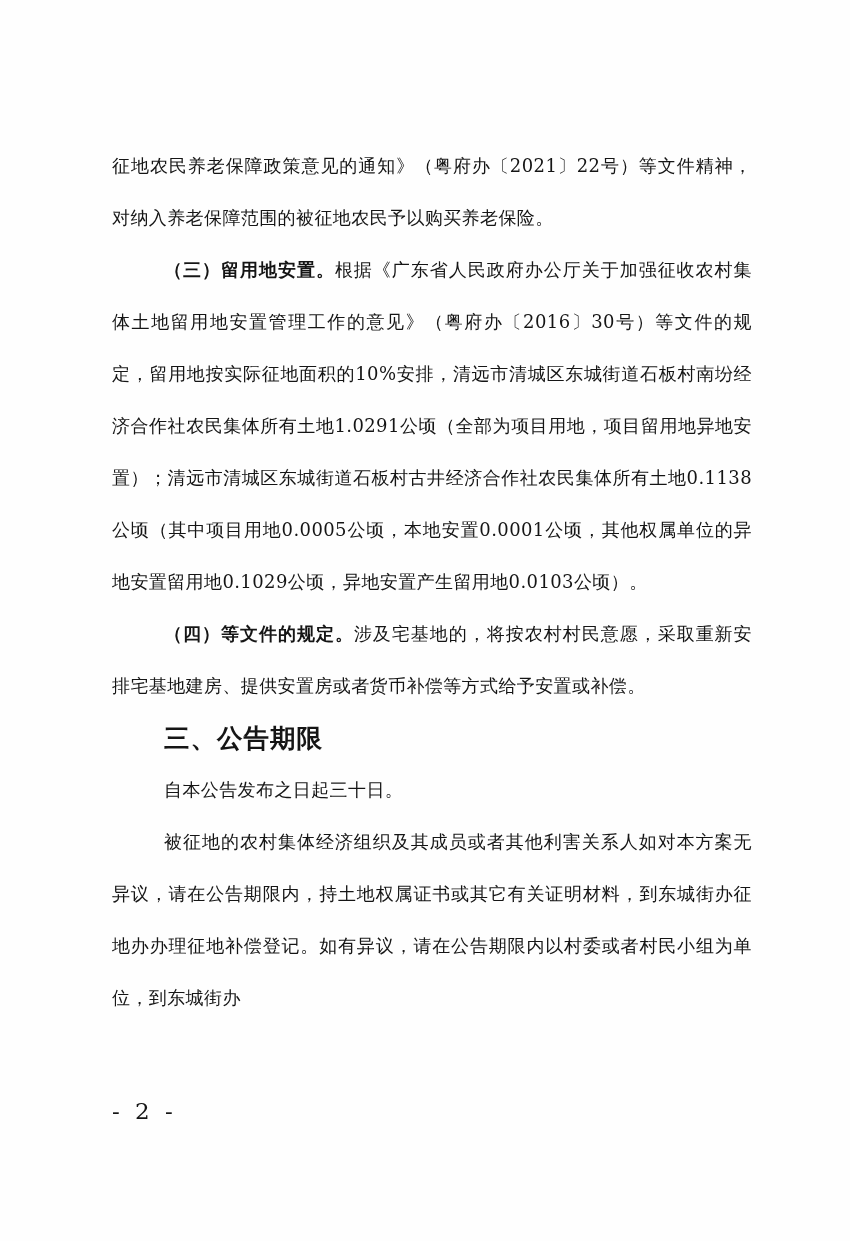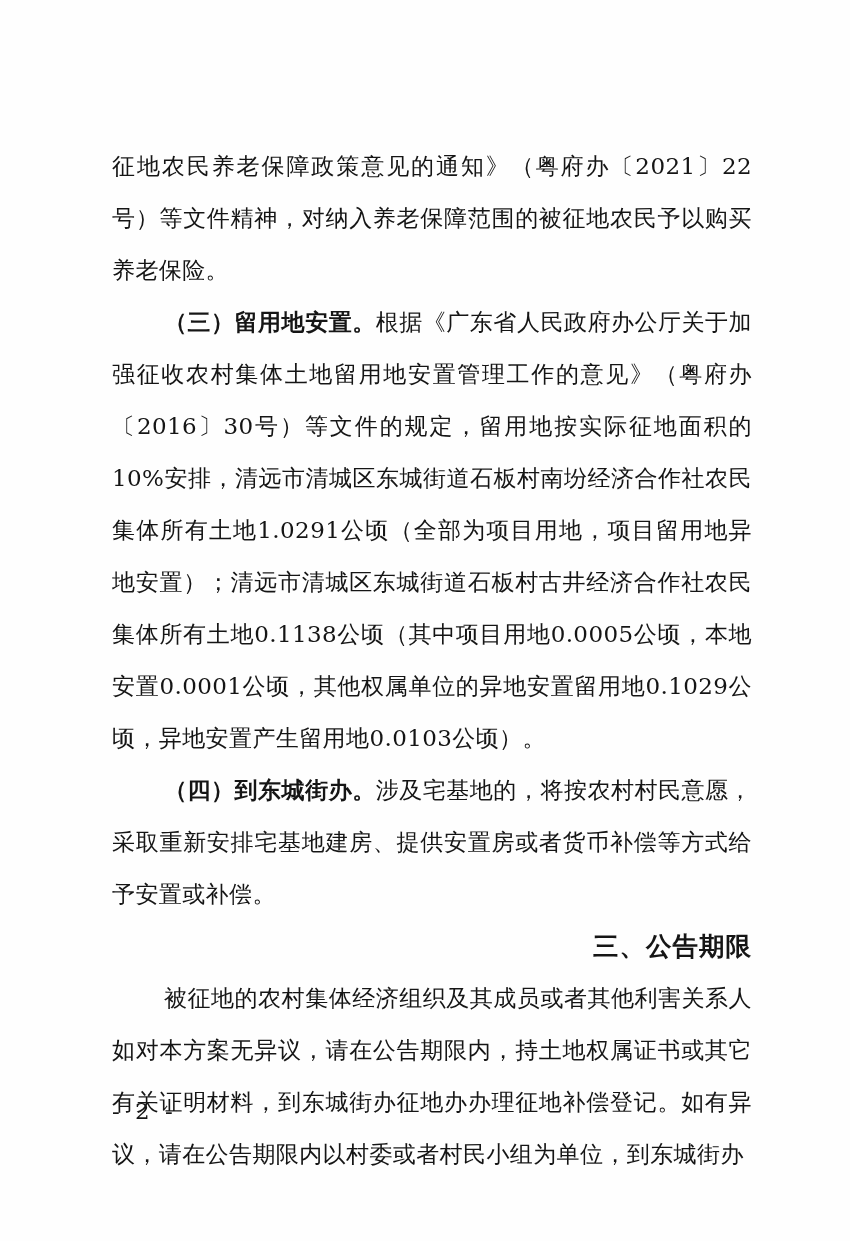--- a/index.html
+++ b/index.html
@@ -23,21 +23,21 @@
     height: 1241px;
     background: #fefefe;
   }
   .content {
     position: absolute;
     left: 112px;
     top: 140px;
     width: 640px;
   }
   .para {
-    font-size: 23px;
+    font-size: 18px;
     line-height: 52px;
     letter-spacing: 0.4px;
     text-align: justify;
     text-justify: inter-ideograph;
     margin: 0 0 0 0;
     font-family: "DejaVu Serif", "Liberation Serif", serif;
   }
   .indent {
     text-indent: 52px;
   }
@@ -45,45 +45,45 @@
     font-weight: bold;
     margin-top: 40px;
   }
   .section-title {
     font-size: 25.5px;
     line-height: 52px;
     font-weight: bold;
     text-indent: 52px;
     letter-spacing: 1px;
     margin: 0;
-    text-align: right;
   }
   .pagenum-wrap {
     position: absolute;
     left: 112px;
     top: 1098px;
     font-size: 23px;
     letter-spacing: 4px;
   }
 </style>
 </head>
 <body>
 
 <div class="page">
 
   <div class="content">
 
     <p class="para">征地农民养老保障政策意见的通知》（粤府办〔2021〕22号）等文件精神，对纳入养老保障范围的被征地农民予以购买养老保险。</p>
 
     <p class="para indent"><span class="bold-head">（三）留用地安置。</span><span>根据《广东省人民政府办公厅关于加强征收农村集体土地留用地安置管理工作的意见》（粤府办〔2016〕30号）等文件的规定，留用地按实际征地面积的10%安排，清远市清城区东城街道石板村南坋经济合作社农民集体所有土地1.0291公顷（全部为项目用地，项目留用地异地安置）；清远市清城区东城街道石板村古井经济合作社农民集体所有土地0.1138公顷（其中项目用地0.0005公顷，本地安置0.0001公顷，其他权属单位的异地安置留用地0.1029公顷，异地安置产生留用地0.0103公顷）。</span></p>
 
-    <p class="para indent"><span class="bold-head">（四）到东城街办。</span><span>涉及宅基地的，将按农村村民意愿，采取重新安排宅基地建房、提供安置房或者货币补偿等方式给予安置或补偿。</span></p>
+    <p class="para indent"><span class="bold-head">（四）等文件的规定。</span><span>涉及宅基地的，将按农村村民意愿，采取重新安排宅基地建房、提供安置房或者货币补偿等方式给予安置或补偿。</span></p>
 
     <p class="section-title">三、公告期限</p>
 
+    <p class="para indent">自本公告发布之日起三十日。</p>
 
 
     <p class="para indent">被征地的农村集体经济组织及其成员或者其他利害关系人如对本方案无异议，请在公告期限内，持土地权属证书或其它有关证明材料，到东城街办征地办办理征地补偿登记。如有异议，请在公告期限内以村委或者村民小组为单位，到东城街办</p>
 
   </div>
 
   <div class="pagenum-wrap">- 2 -</div>
 
 </div>
 

